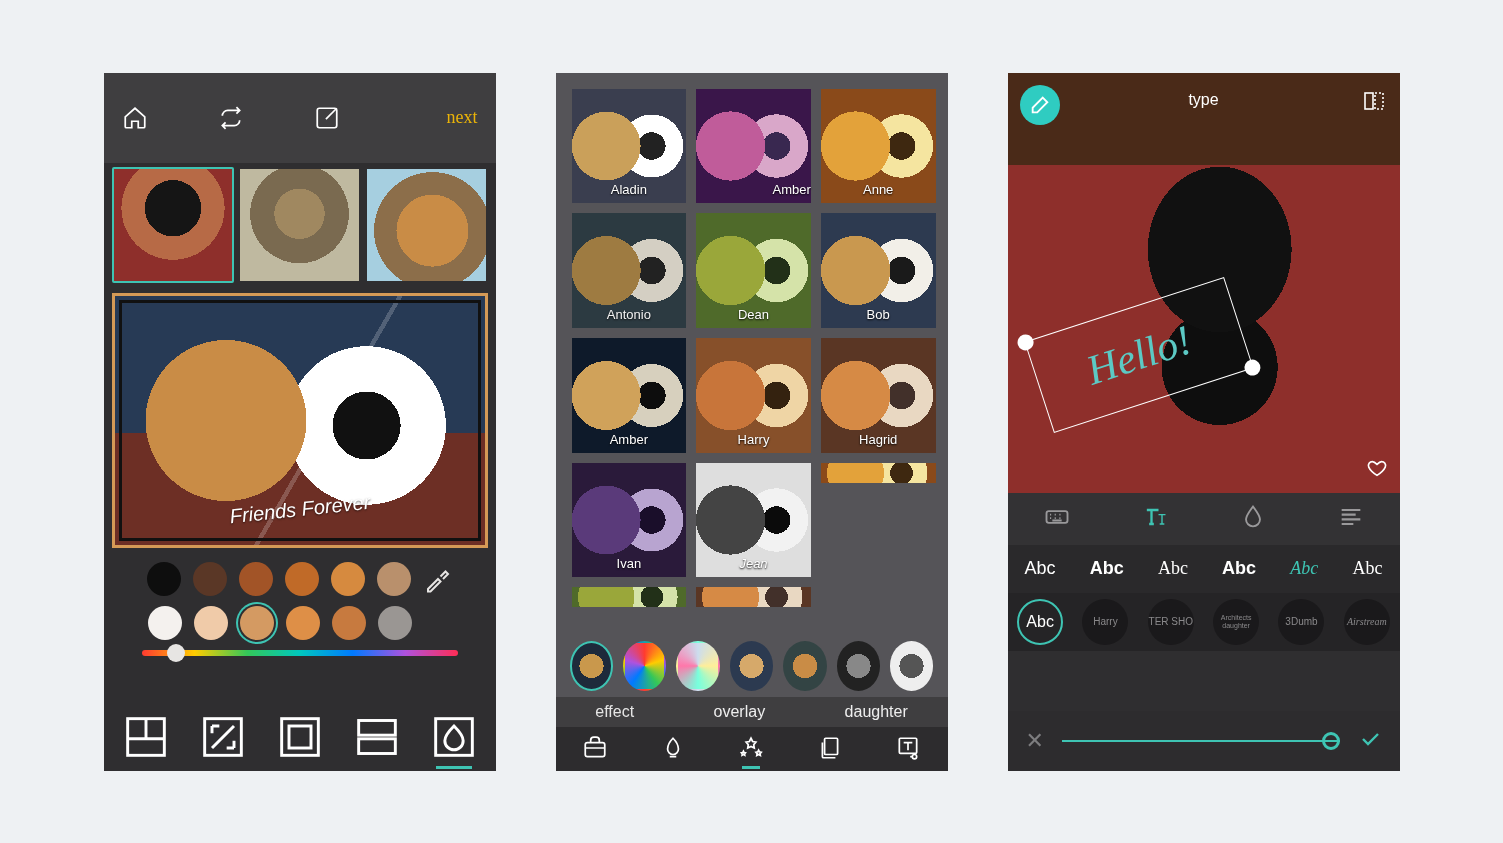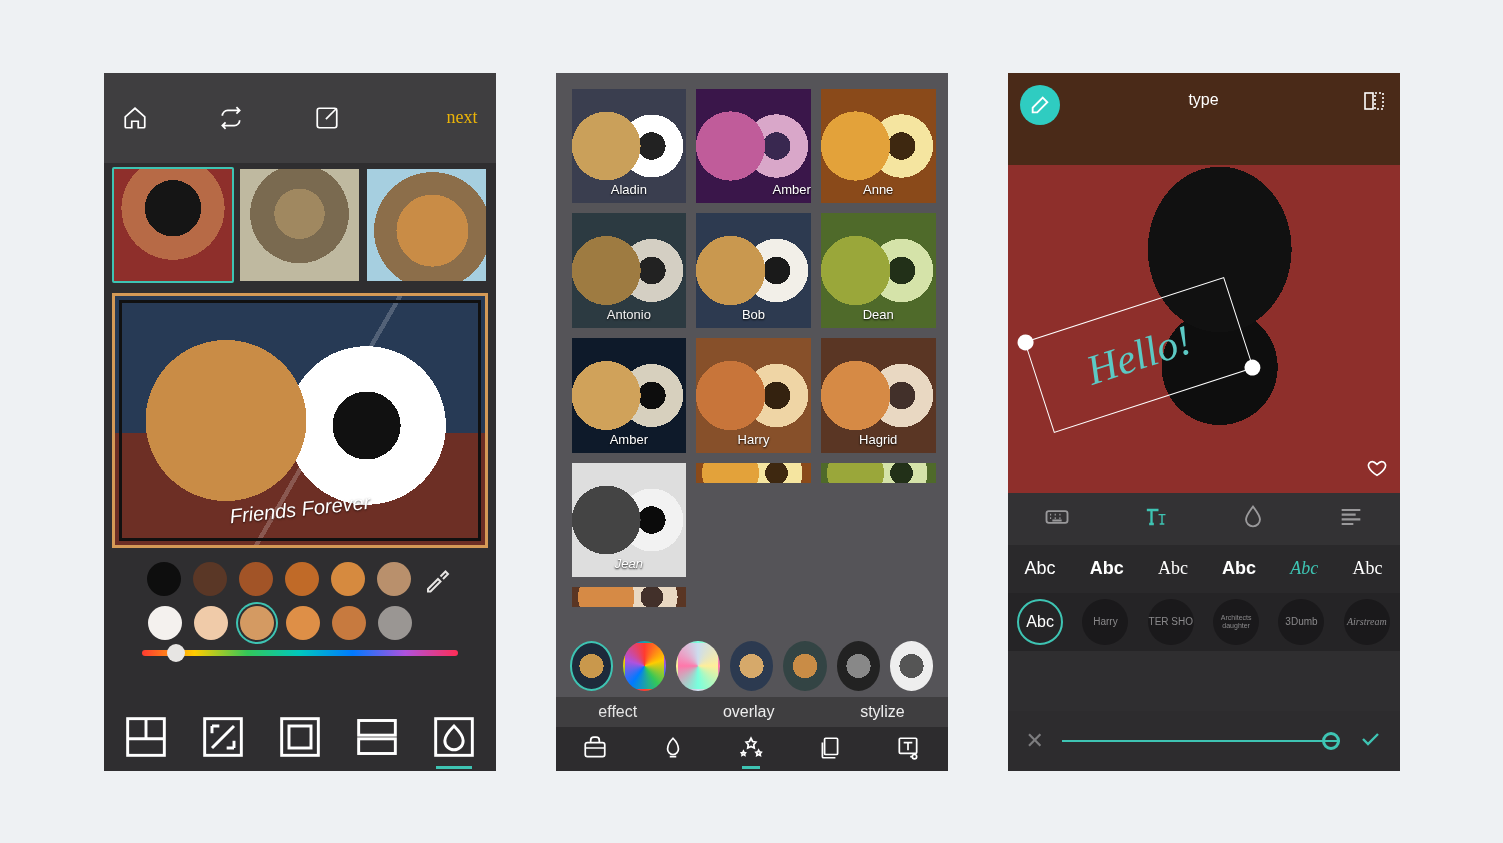--- a/index.html
+++ b/index.html
@@ -289,34 +289,37 @@
         </div>
       <div class="filter-tile f2">
           <span class="name">Amber</span>
         </div>
       <div class="filter-tile f3">
           <span class="name">Anne</span>
         </div>
       <div class="filter-tile f4">
           <span class="name">Antonio</span>
         </div>
+      <div class="filter-tile f6">
+          <span class="name">Dean</span>
+        </div>
       <div class="filter-tile f5">
           <span class="name">Bob</span>
         </div>
-      <div class="filter-tile f6">
-          <span class="name">Dean</span>
-        </div>
       <div class="filter-tile f7">
           <span class="name">Amber</span>
         </div>
       <div class="filter-tile f10">
           <span class="name">Harry</span>
         </div>
       <div class="filter-tile f9">
           <span class="name">Hagrid</span>
+        </div>
+      <div class="filter-tile f11">
+          <span class="name">Ivan</span>
         </div>
       <div class="filter-tile f12">
           <span class="name">Jean</span>
         </div>
       <div class="filter-tile f3 partial" style="height:20px;aspect-ratio:auto;"></div>
       <div class="filter-tile f6 partial" style="height:20px;aspect-ratio:auto;"></div>
       <div class="filter-tile f9 partial" style="height:20px;aspect-ratio:auto;"></div>
     </div>
 
     <div class="s2-circles">
@@ -325,21 +328,21 @@
       <div class="circ c3"></div>
       <div class="circ c4"></div>
       <div class="circ c5"></div>
       <div class="circ c6"></div>
       <div class="circ c7"></div>
     </div>
 
     <div class="s2-tabs">
       <span class="tab active">effect</span>
       <span class="tab">overlay</span>
-      <span class="tab">stylize</span>
+      <span class="tab">daughter</span>
     </div>
 
     <div class="s2-bottom">
       <span class="ico"><svg viewBox="0 0 24 24" fill="none" stroke="currentColor" stroke-width="1.6">
             <rect x="3" y="7" width="18" height="13" rx="2"></rect>
             <path d="M8 7V5a3 3 0 0 1 3-3h2a3 3 0 0 1 3 3v2M3 12h18"></path>
           </svg></span>
       <span class="ico"><svg viewBox="0 0 24 24" fill="none" stroke="currentColor" stroke-width="1.6">
             <path d="M12 3c-3 3-5 7-5 10a5 5 0 0 0 10 0c0-3-2-7-5-10zM9 20h6"></path>
           </svg></span>

